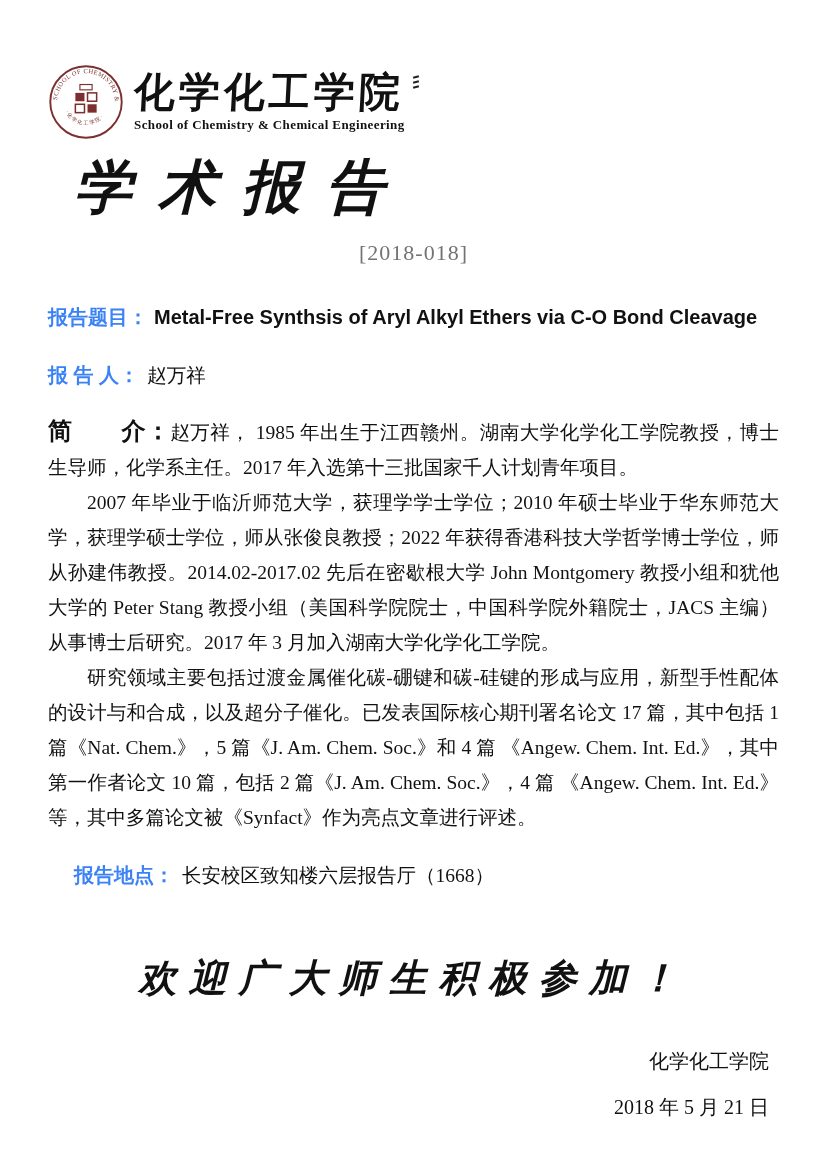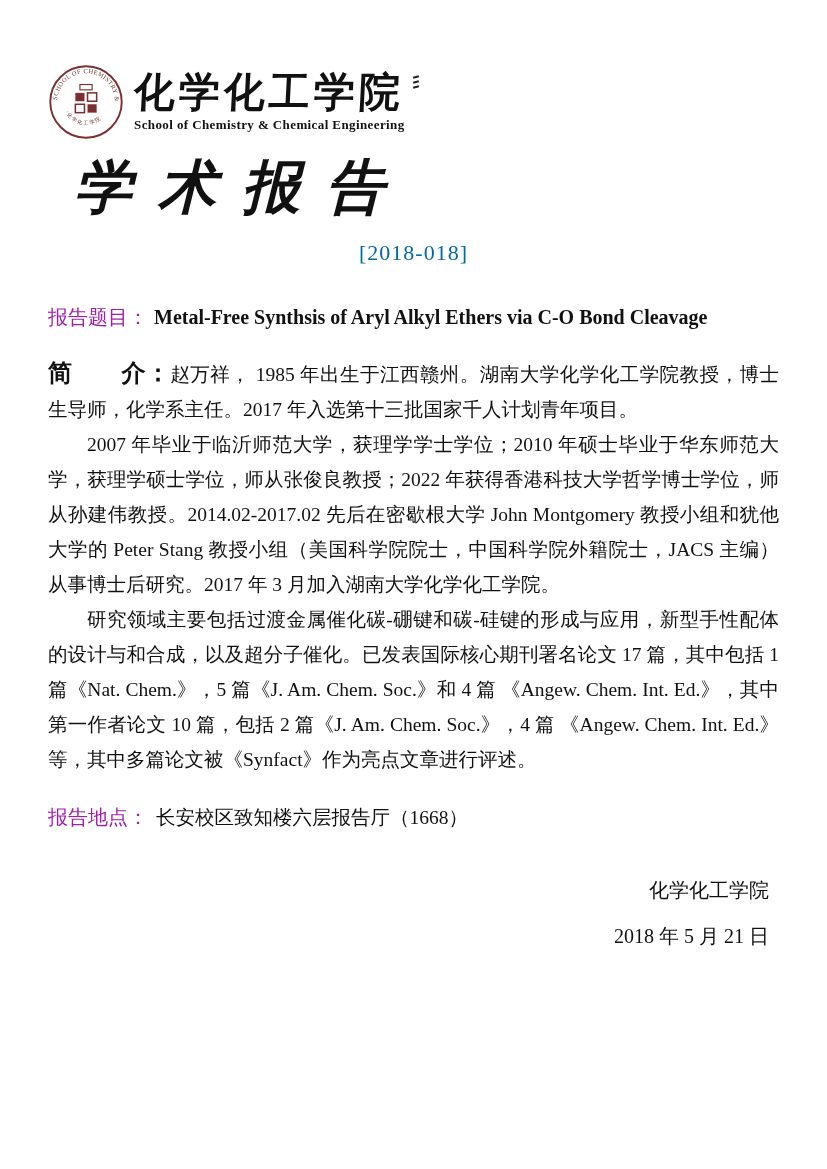--- a/index.html
+++ b/index.html
@@ -36,40 +36,40 @@
   
   .doc-title{
     margin:14px 0 0 0;text-align:left;
     font-size:58px;font-weight:900;font-style:italic;
     letter-spacing:26px;text-indent:26px;
     font-family:"DejaVu Serif","Liberation Serif",serif;
     line-height:1.1;
   }
   .doc-number{
     text-align:center;font-size:22px;margin-top:20px;
-    font-family:"Liberation Serif",serif;color:#0369a1;
+    font-family:"Liberation Serif",serif;color:#737373;
     letter-spacing:1px;
   }
   
   .field{margin:0;font-size:19.5px;line-height:30px;}
   .field .label{
-    font-weight:400;
+    font-weight:700;
     font-family:"Liberation Sans","DejaVu Sans",sans-serif;
-    font-size:20px;color:#a21caf;
+    font-size:20px;color:#3b82f6;
   }
   .field-title{margin-top:36px;}
   .field-title .value-en{
     font-weight:700;font-size:20px;
-    font-family:Liberation Serif, serif;
+    font-family:Liberation Sans, sans-serif;
     margin-left:6px;
   }
   .field-speaker{margin-top:27px;}
   .field-speaker .value{margin-left:8px;}
   .field-time{margin-top:25px;}
-  .field-venue{margin-top:25px;}
+  .field-venue{margin-top:25px;margin-left:26px;}
   .field-time .value,.field-venue .value{margin-left:8px;}
   
   .intro{margin-top:22px;}
   .intro p{
     margin:0;font-size:19.5px;line-height:35px;
     text-align:justify;text-justify:inter-ideograph;
   }
   .intro .label{
     font-weight:700;font-size:24px;
     font-family:"Liberation Sans","DejaVu Sans",sans-serif;
@@ -126,31 +126,35 @@
     </div>
   </header>
 
   <h1 class="doc-title">学术报告</h1>
   <div class="doc-number">[2018-018]</div>
 
   <p class="field field-title">
     <span class="label">报告题目：</span><span class="value-en">Metal-Free Synthsis of Aryl Alkyl Ethers via C-O Bond Cleavage</span>
   </p>
 
+  <p class="field field-speaker">
+    <span class="label">报 告 人：</span><span class="value">赵万祥</span>
+  </p>
 
   <div class="intro">
     <p><span class="label">简　　介：</span><span>赵万祥， 1985 年出生于江西赣州。湖南大学化学化工学院教授，博士生导师，化学系主任。2017 年入选第十三批国家千人计划青年项目。</span></p>
     <p class="indent">2007 年毕业于临沂师范大学，获理学学士学位；2010 年硕士毕业于华东师范大学，获理学硕士学位，师从张俊良教授；2022 年获得香港科技大学哲学博士学位，师从孙建伟教授。2014.02-2017.02 先后在密歇根大学 John Montgomery 教授小组和犹他大学的 Peter Stang 教授小组（美国科学院院士，中国科学院外籍院士，JACS 主编）从事博士后研究。2017 年 3 月加入湖南大学化学化工学院。</p>
     <p class="indent"><span>研究领域主要包括过渡金属催化碳-硼键和碳-硅键的形成与应用，新型手性配体的设计与和合成，以及超分子催化。已发表国际核心期刊署名论文 17 篇，其中包括 1 篇《</span><span class="italic">Nat. Chem.</span><span>》，5 篇《</span><span class="italic">J. Am. Chem. Soc.</span><span>》和 4 篇 《</span><span class="italic">Angew. Chem. Int. Ed.</span><span>》，其中第一作者论文 10 篇，包括 2 篇《</span><span class="italic">J. Am. Chem. Soc.</span><span>》，4 篇 《</span><span class="italic">Angew. Chem. Int. Ed.</span><span>》等，其中多篇论文被《</span><span class="italic">Synfact</span><span>》作为亮点文章进行评述。</span></p>
   </div>
 
 
   <p class="field field-venue">
     <span class="label">报告地点：</span><span class="value">长安校区致知楼六层报告厅（1668）</span>
   </p>
 
+  <div class="welcome">欢迎广大师生积极参加！</div>
 
   <div class="footer">
     <div>化学化工学院</div>
     <div>2018 年 5 月 21 日</div>
   </div>
 
 </div>
 
 </body></html>

